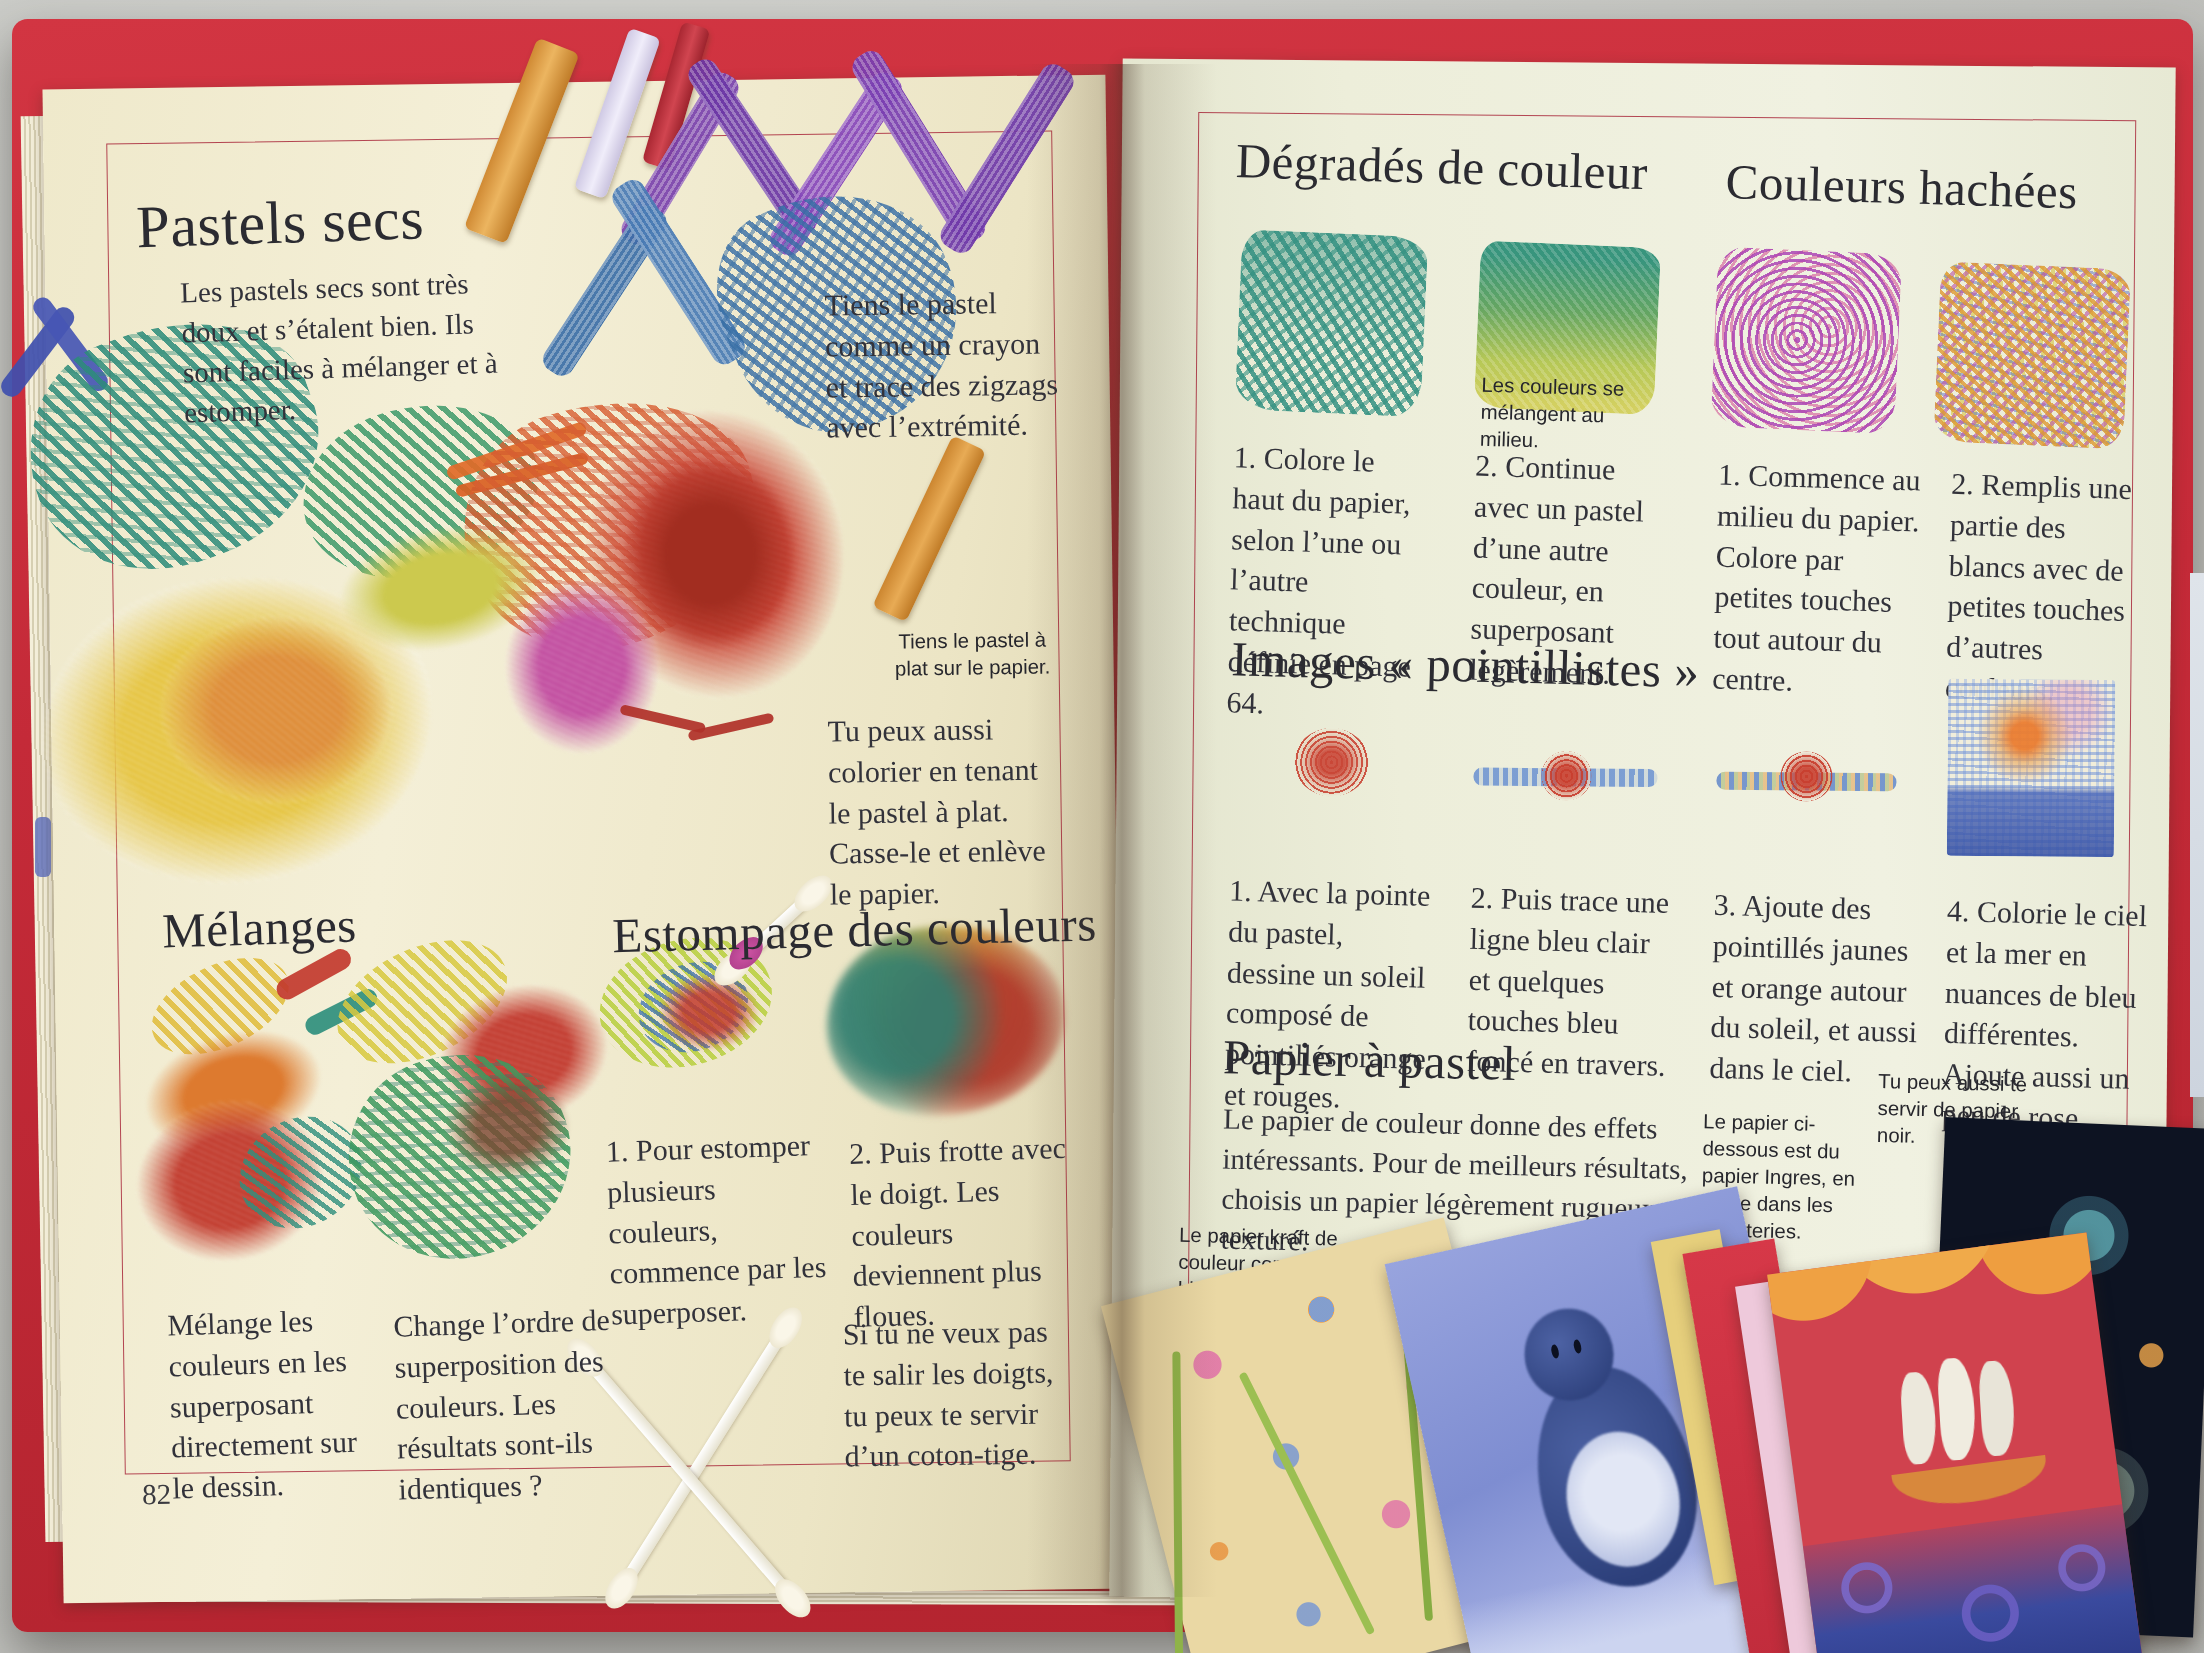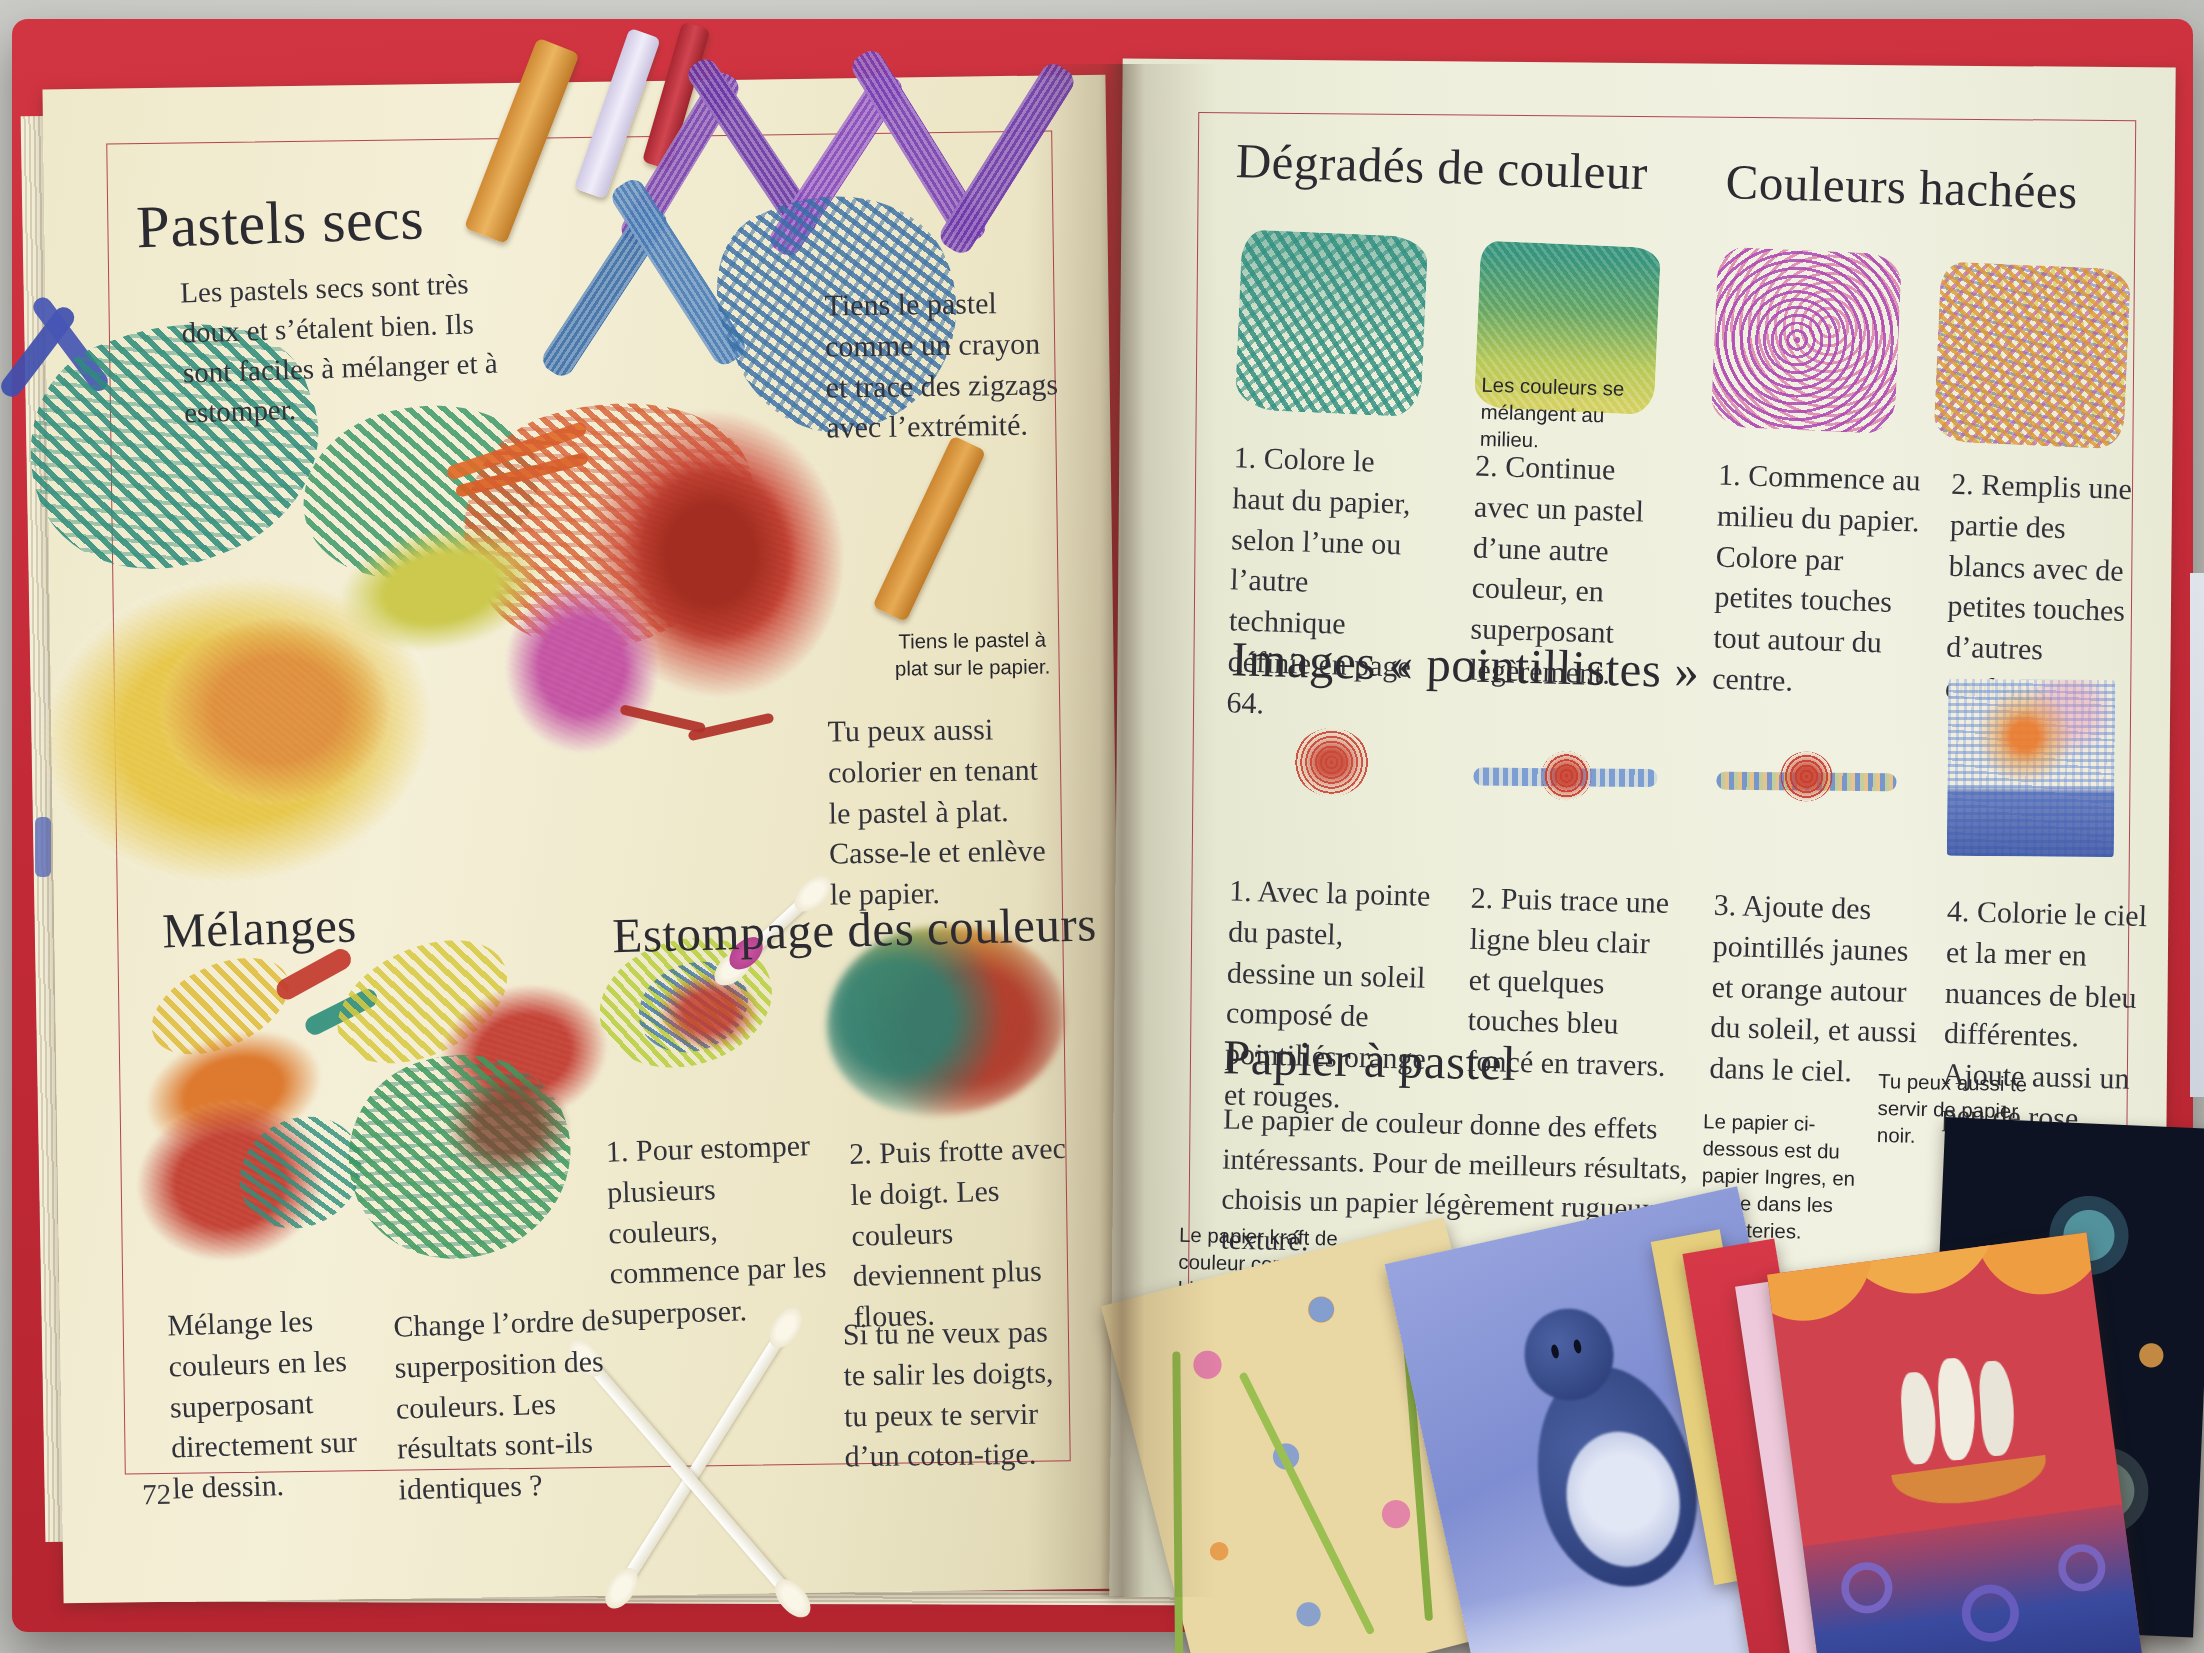--- a/index.html
+++ b/index.html
@@ -130,21 +130,21 @@
   <div class="step-t abs" style="left:779px;top:207px;width:233px;">Tiens le pastel comme un crayon et trace des zigzags avec l’extrémité.</div>
   <div class="cap abs" style="left:842px;top:551px;width:160px;text-align:center;">Tiens le pastel à plat sur le papier.</div>
   <div class="step-t abs" style="left:776px;top:633px;width:228px;">Tu peux aussi colorier en tenant le pastel à plat. Casse-le et enlève le papier.</div>
   <div class="hd section abs" style="left:108px;top:817px;transform:rotate(-1deg);">Mélanges</div>
   <div class="hd section abs" style="left:558px;top:827px;transform:rotate(-.6deg);">Estompage des couleurs</div>
   <div class="step-t abs" style="left:550px;top:1048px;width:218px;transform:rotate(-1deg);">1. Pour estomper plusieurs couleurs, commence par les superposer.</div>
   <div class="step-t abs" style="left:793px;top:1054px;width:233px;transform:rotate(-.8deg);">2. Puis frotte avec le doigt. Les couleurs deviennent plus floues.</div>
   <div class="step-t abs" style="left:109px;top:1216px;width:199px;transform:rotate(-1deg);">Mélange les couleurs en les superposant directement sur le dessin.</div>
   <div class="step-t abs" style="left:335px;top:1220px;width:223px;transform:rotate(-1deg);">Change l’ordre de superposition des couleurs. Les résultats sont-ils identiques ?</div>
   <div class="step-t abs" style="left:783px;top:1236px;width:233px;">Si tu ne veux pas te salir les doigts, tu peux te servir d’un coton-tige.</div>
-  <div class="pagenum abs" style="left:80px;top:1390px;">72</div>
+  <div class="pagenum abs" style="left:80px;top:1390px;">82</div>
 </div>
 
 <div class="page page-right">
   <div class="frame" style="left:76px;top:53px;width:936px;height:1451px;"></div>
 
   <div class="hd section abs" style="left:114px;top:81px;transform:rotate(1.2deg);">Dégradés de couleur</div>
   <div class="hd section abs" style="left:604px;top:97px;transform:rotate(1.2deg);">Couleurs hachées</div>
 
   <div class="hatch" style="left:118px;top:173px;width:186px;height:180px;transform:rotate(2deg);border-radius:12% 22% 16% 24%/18% 14% 22% 16%;background:linear-gradient(rgba(42,140,125,.5),rgba(42,140,125,0) 65%),repeating-linear-gradient(55deg,rgba(42,140,125,.85) 0 4.9px,transparent 4.9px 10.7px),repeating-linear-gradient(-40deg,rgba(42,140,125,.6) 0 3.9px,transparent 3.9px 10.7px);"></div>
   <div class="hatch" style="left:357px;top:182px;width:180px;height:167px;transform:rotate(2deg);border-radius:10% 16% 14% 18%/14% 12% 18% 14%;background:repeating-linear-gradient(50deg,rgba(255,255,255,.18) 0 2.9px,transparent 2.9px 6.8px),linear-gradient(#2f9178 8%,#5ea25c 40%,#b4c64f 72%,#d2cf5b 96%);"></div>

